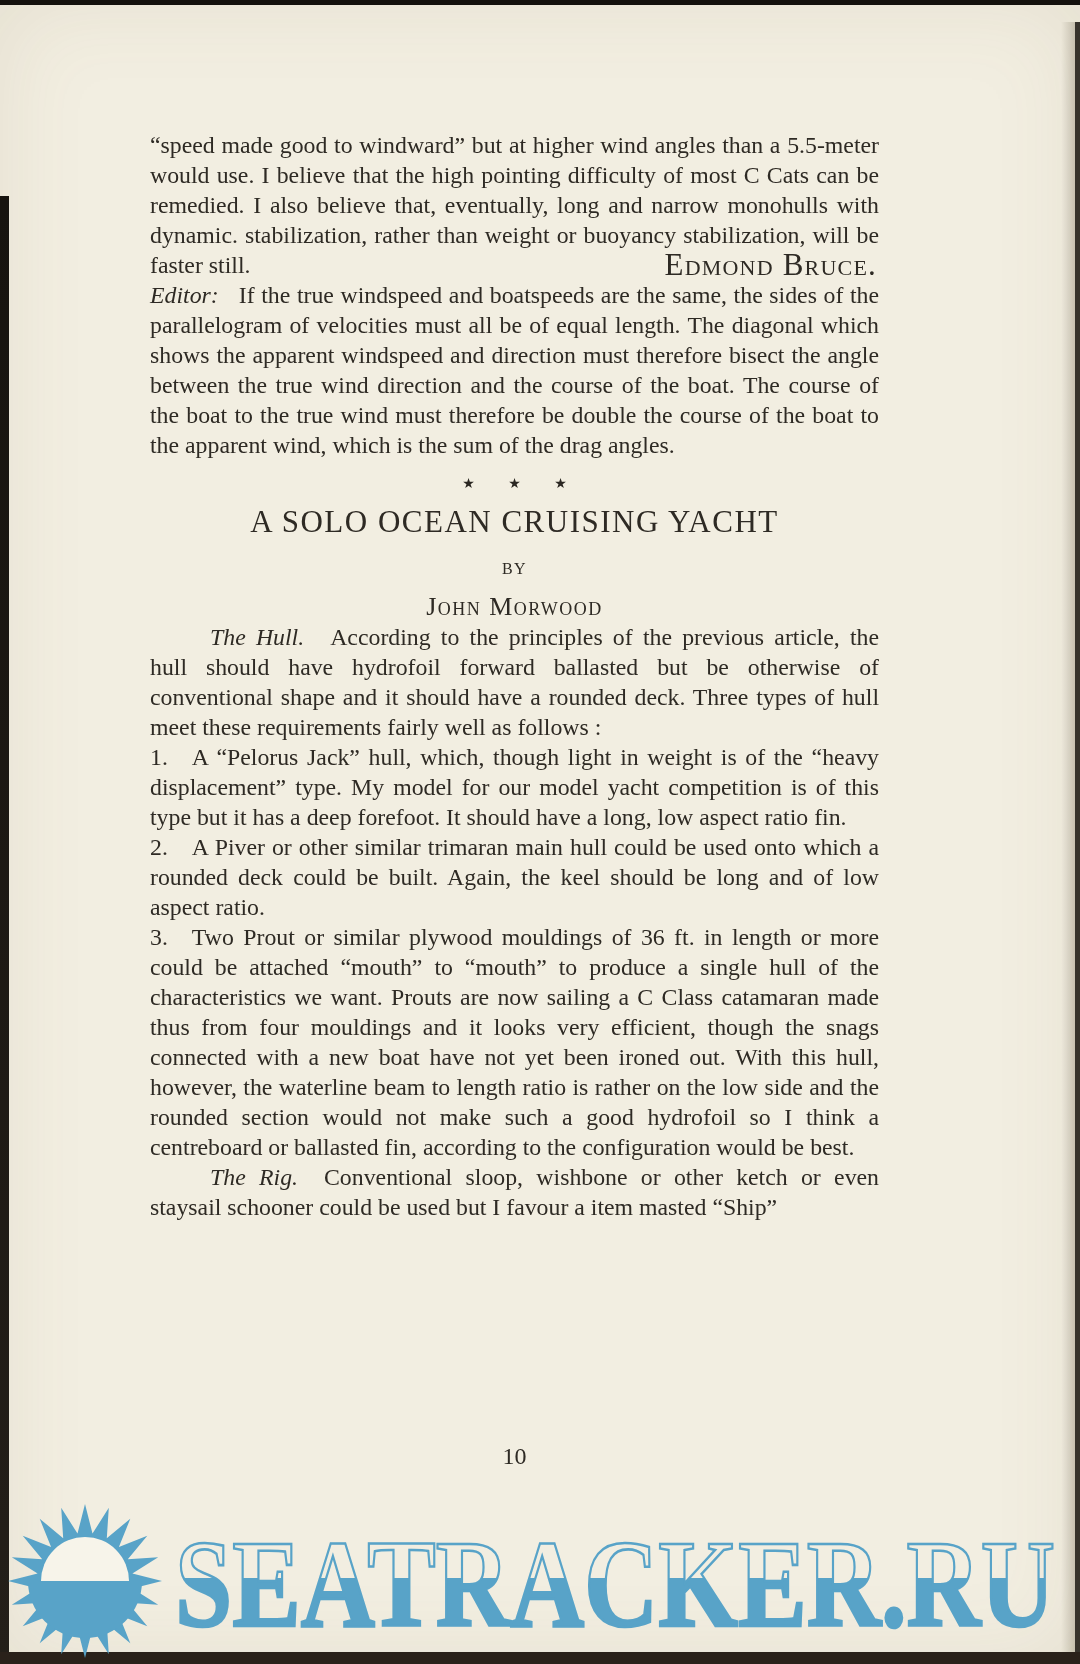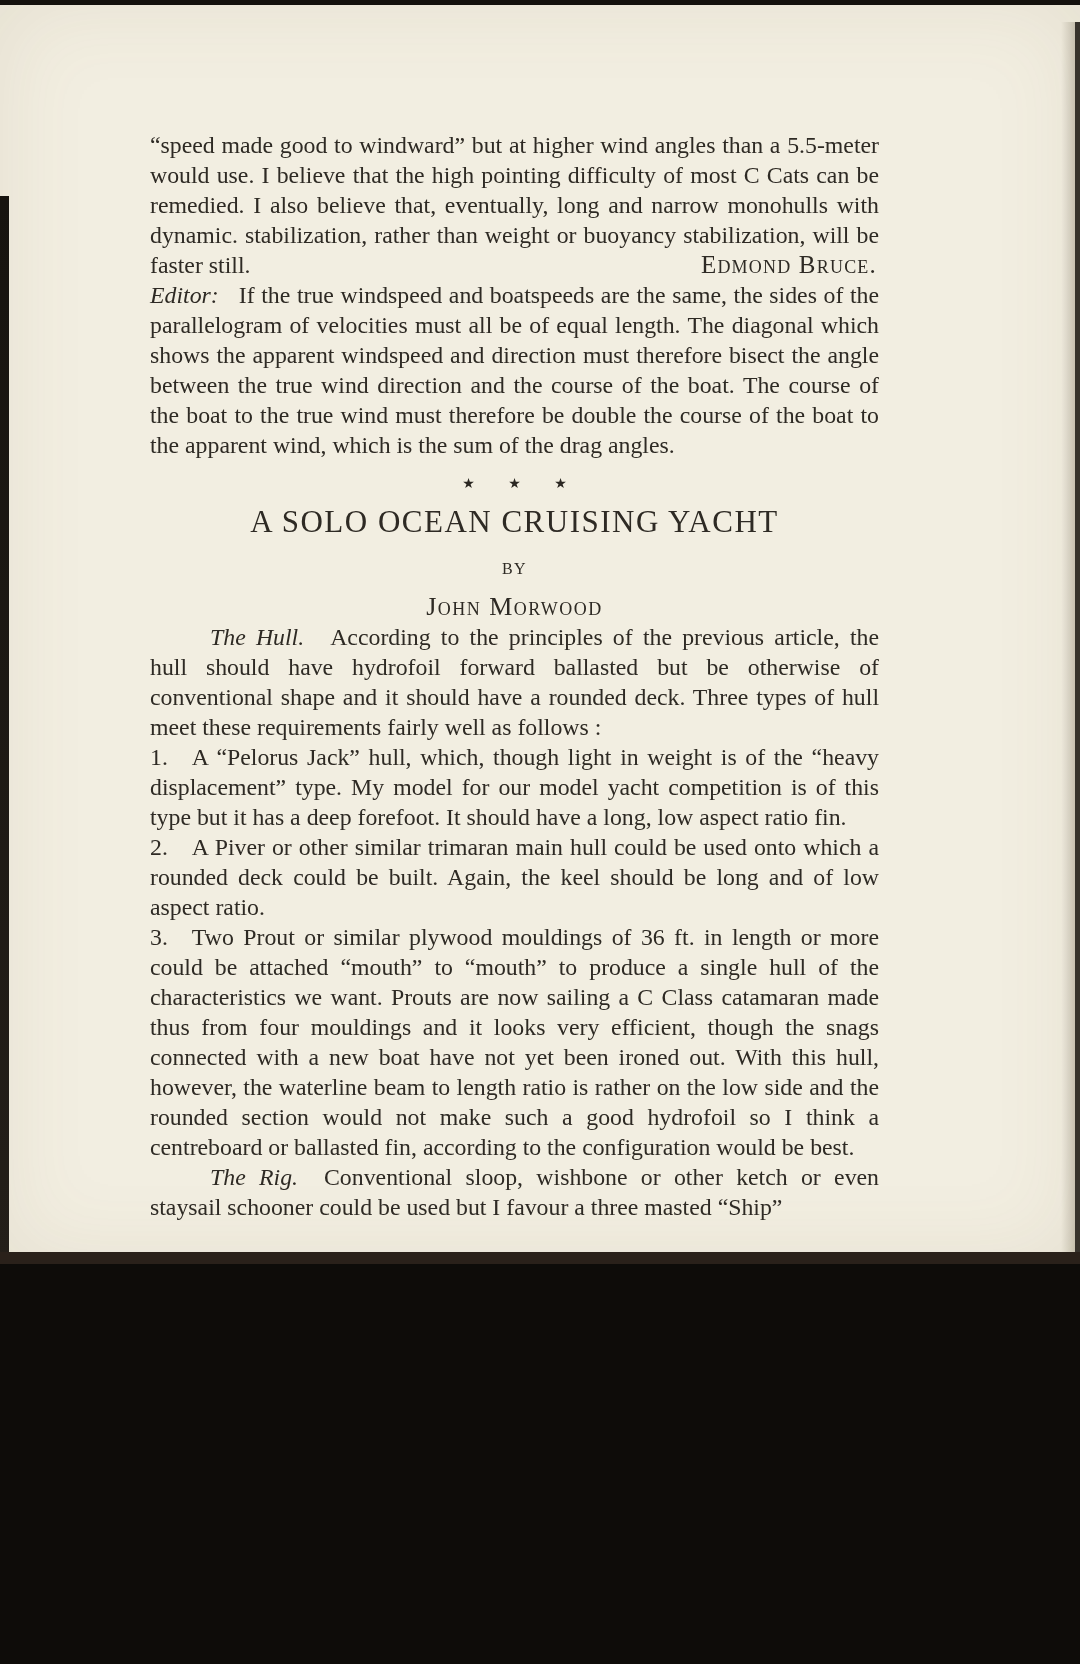--- a/index.html
+++ b/index.html
@@ -1,18 +1,18 @@
 <!DOCTYPE html>
 <html style="--paper: #f2eee1; --ink: #2e2a24; --watermark_blue: #58a3c8;"><head>
 <meta charset="utf-8">
 <style>
   html,body{margin:0;padding:0;background:#0e0c09;}
   .page{
     position:relative;
-    width:1080px;height:1264px;
+    width:1080px;height:1664px;
     background:var(--paper,#f2eee1);
     overflow:hidden;
     font-family:"Liberation Serif", serif;
     color:var(--ink,#2e2a24);
     box-shadow:inset 0 0 90px rgba(120,100,60,.10);
     text-decoration:underline;
   }
   
   .edge-top{position:absolute;left:0;top:0;width:100%;height:5px;background:#14110d;}
   .edge-left{position:absolute;left:0;top:196px;bottom:0;width:9px;background:linear-gradient(#17140f,#241f19);}
@@ -22,21 +22,21 @@
   .edge-bottom{position:absolute;left:0;bottom:0;width:100%;height:12px;background:#2a211a;}
 
   .content{
     position:absolute;left:150px;top:130px;width:729px;
     font-size:23.8px;line-height:30px;
   }
   .content p{margin:0;text-align:justify;}
   .lead{font-style:italic;margin-right:26px;}
   .lead-wide{font-style:italic;margin-right:20px;}
   .signature{margin-top:-30px;text-align:right;font-variant:small-caps;
-    letter-spacing:1.2px;font-size:25px;padding-right:2px;}
+    letter-spacing:1.2px;font-size:31px;padding-right:2px;}
   .p-editor{margin-top:14px;}
   .stars{margin-top:10px;text-align:center;font-size:14px;line-height:28px;
     word-spacing:30px;letter-spacing:0;color:#2b2722;}
   .title{margin:8px 0 0 0;text-align:center;font-size:31px;line-height:32px;
     font-weight:normal;letter-spacing:1.5px;}
   .byline{margin-top:20px;text-align:center;font-size:16px;line-height:22px;letter-spacing:1.5px;}
   .author{margin-top:12px;text-align:center;font-size:26px;line-height:30px;
     font-variant:small-caps;letter-spacing:1.5px;}
   .p-hull{margin-top:8px;text-indent:60px;}
   .p-item{margin-top:8px;}
@@ -76,21 +76,21 @@
 
     <p class="p-hull"><span class="lead">The Hull.</span><span>According to the principles of the previous article, the hull should have hydrofoil forward ballasted but be otherwise of conventional shape and it should have a rounded deck.  Three types of hull meet these requirements fairly well as follows :</span></p>
 
     <p class="p-item"><span class="num">1.</span><span>A “Pelorus Jack” hull, which, though light in weight is of the “heavy displacement” type.  My model for our model yacht competition is of this type but it has a deep forefoot.  It should have a long, low aspect ratio fin.</span></p>
 
     <p class="p-item"><span class="num">2.</span><span>A Piver or other similar trimaran main hull could be used onto which a rounded deck could be built.  Again, the keel should be long and of low aspect ratio.</span></p>
 
     <p class="p-item"><span class="num">3.</span><span>Two Prout or similar plywood mouldings of 36 ft. in length or more could be attached “mouth” to “mouth” to produce a single hull of the characteristics we want.  Prouts are now sailing a C Class catamaran made thus from four mouldings and it looks very efficient, though the snags connected with a new boat have not yet been ironed out.  With this hull, however, the waterline beam to length ratio is rather on the low side and the rounded section would not make such a good hydrofoil so I think a centreboard or ballasted fin, according to the configuration would be best.</span></p>
 
 
-    <p class="p-rig"><span class="lead">The Rig.</span><span>Conventional sloop, wishbone or other ketch or even staysail schooner could be used but I favour a three masted “Ship”</span></p>
+    <p class="p-rig"><span class="lead">The Rig.</span><span>Conventional sloop, wishbone or other ketch or even staysail schooner could be used but I favour a item masted “Ship”</span></p>
   </div>
 
   <div class="pageno">10</div>
 
   <svg class="wm-sun" width="170" height="170" viewBox="0 0 170 170">
     <polygon id="sunburst" points="85.0,8.0 92.5,37.6 108.8,11.8 106.8,42.2 130.3,22.7 118.9,51.1 147.3,39.7 127.8,63.2 158.2,61.2 132.4,77.5 162.0,85.0 132.4,92.5 158.2,108.8 127.8,106.8 147.3,130.3 118.9,118.9 130.3,147.3 106.8,127.8 108.8,158.2 92.5,132.4 85.0,162.0 77.5,132.4 61.2,158.2 63.2,127.8 39.7,147.3 51.1,118.9 22.7,130.3 42.2,106.8 11.8,108.8 37.6,92.5 8.0,85.0 37.6,77.5 11.8,61.2 42.2,63.2 22.7,39.7 51.1,51.1 39.7,22.7 63.2,42.2 61.2,11.8 77.5,37.6" fill="#58a3c8"></polygon>
     <path d="M 28,85 A 57,57 0 0 0 142,85 Z" fill="#58a3c8"></path>
     <path d="M 41,85 A 44,44 0 0 1 129,85 Z" fill="#f7f4ea"></path>
   </svg>
 

